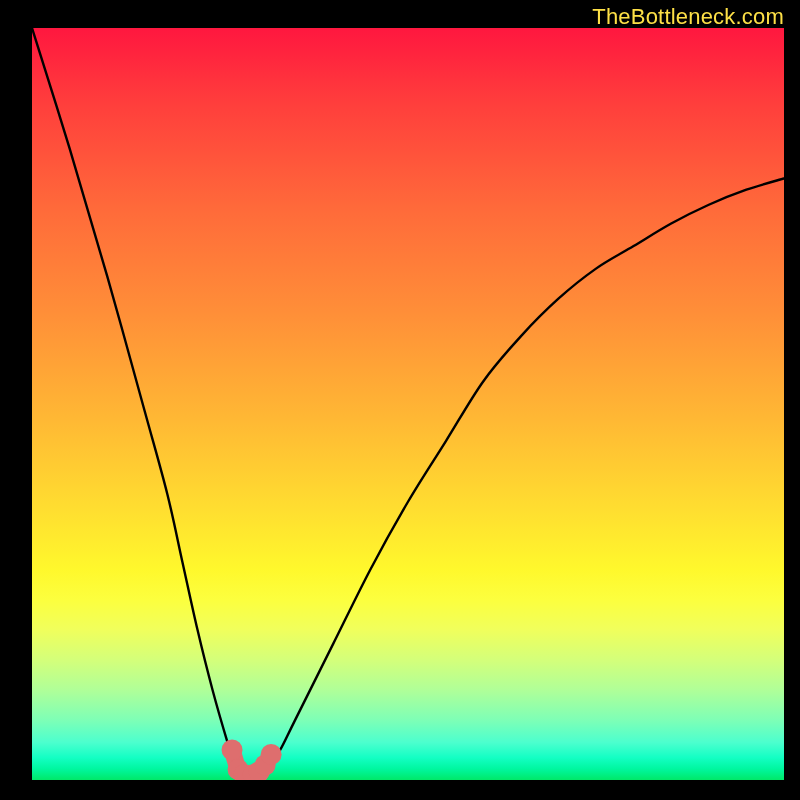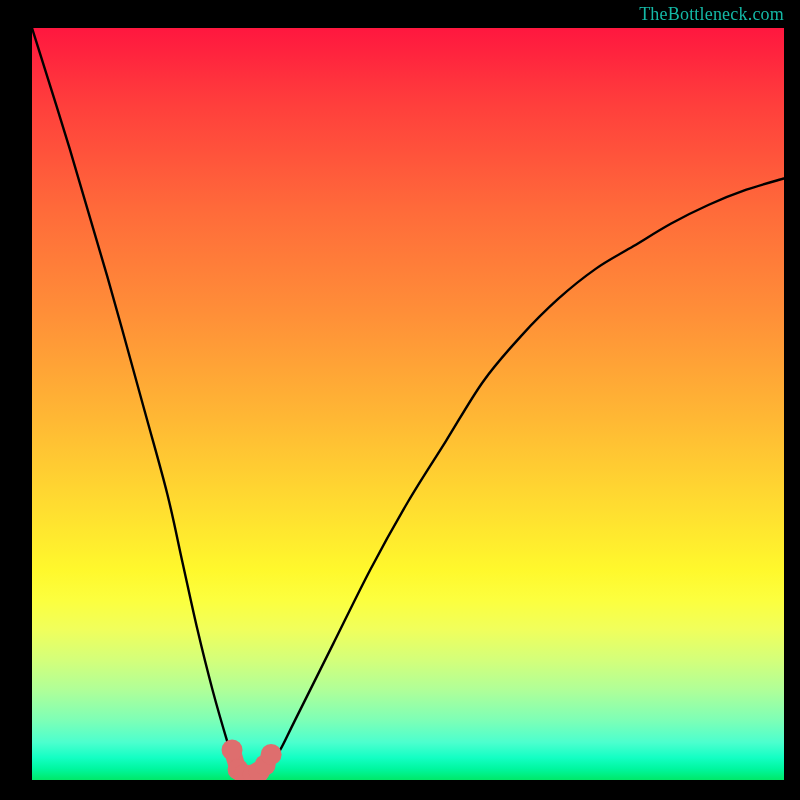--- a/index.html
+++ b/index.html
@@ -13,23 +13,23 @@
   .outer {
     position: relative;
     width: 800px;
     height: 800px;
     background: #000;
   }
   .watermark {
     position: absolute;
     top: 4px;
     right: 16px;
-    font-family: Liberation Serif, serif;
-    font-size: 18px;
-    color: #14b8a6;
+    font-family: Liberation Sans, sans-serif;
+    font-size: 22px;
+    color: #fde047;
     letter-spacing: 0.2px;
     z-index: 10;
   }
   .plot-wrap {
     position: absolute;
     background: #000;
     overflow: hidden;
   }
   .gradient {
     position: absolute;

